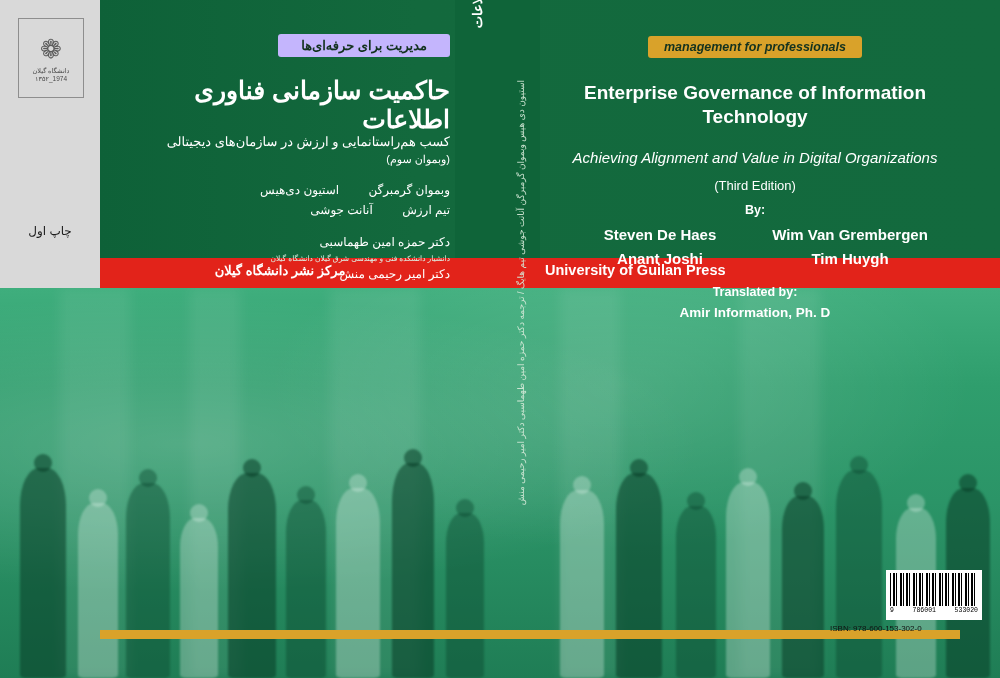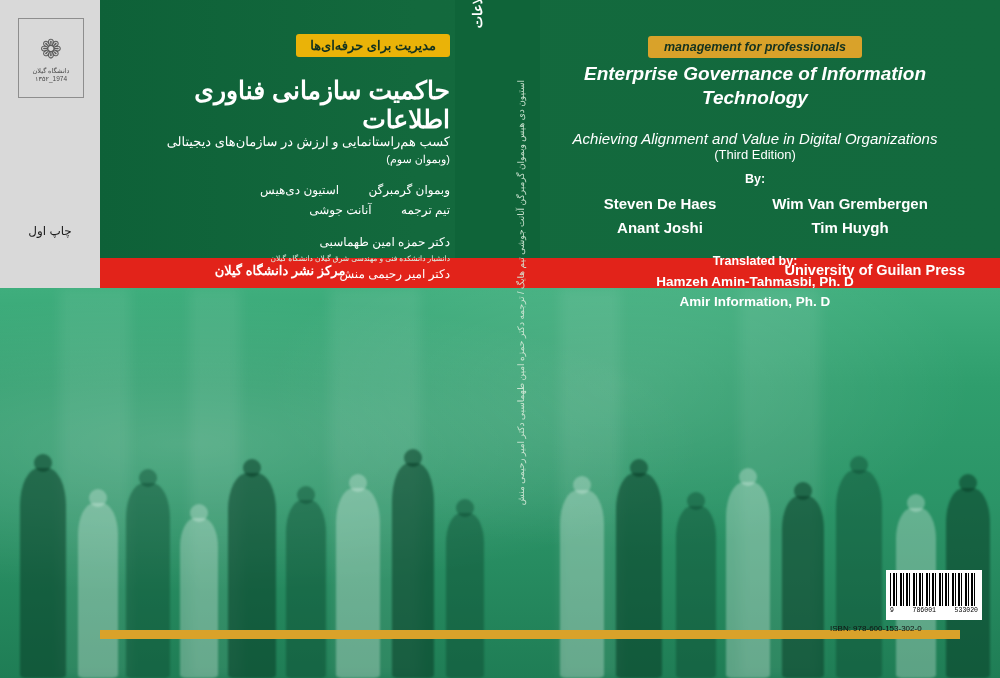--- a/index.html
+++ b/index.html
@@ -154,25 +154,25 @@
     font-size: 9px;
     direction: rtl;
     white-space: nowrap;
     opacity: 0.92;
   }
 
   
   .fa-badge {
     position: absolute;
     right: 0; top: 0;
-    background: #eab308;
+    background: #c4b5fd;
     color: #13321f;
     font-size: 13px;
     font-weight: bold;
-    padding: 4px 14px;
+    padding: 4px 23px;
     border-radius: 3px;
     direction: rtl;
   }
   .fa-block {
     position: absolute;
     left: 110px; top: 34px;
     width: 340px;
     text-align: right;
     direction: rtl;
     color: #ffffff;
@@ -236,32 +236,32 @@
     display: inline-block;
     background: #d9a22a;
     color: #13321f;
     font-size: 12.5px;
     font-weight: bold;
     font-style: italic;
     padding: 4px 16px;
     border-radius: 3px;
   }
   .en-title {
-    margin-top: 4px;
+    margin-top: 23px;
     font-size: 19px;
     font-weight: bold;
-    font-style: italic;
     line-height: 1.25;
   }
   .en-subtitle {
     margin-top: 20px;
     font-size: 15px;
     font-style: italic;
   }
   .en-edition {
+    margin-top: 12px;
     font-size: 13px;
   }
   .en-bylabel {
     margin-top: 10px;
     font-size: 12.5px;
     font-weight: bold;
   }
   .en-authors {
     margin-top: 6px;
     font-size: 15px;
@@ -284,21 +284,21 @@
     margin-top: 4px;
     font-size: 13.5px;
     font-weight: bold;
     line-height: 1.55;
   }
   .en-publisher {
     position: absolute;
     left: 545px;
     top: 262px;
     width: 420px;
-    text-align: right;
+    text-align: left;
     color: #ffffff;
     font-size: 14.5px;
     font-weight: bold;
   }
 
   
   .barcode-box {
     position: absolute;
     left: 886px;
     top: 570px;
@@ -423,21 +423,21 @@
     </div>
     <div class="fa-title">حاکمیت سازمانی فناوری اطلاعات</div>
     <div class="fa-subtitle">کسب هم‌راستانمایی و ارزش در سازمان‌های دیجیتالی</div>
     <div class="fa-edition">(وبموان سوم)</div>
     <div class="fa-authors">
       <div class="row">
         <span>وبموان گرمبرگن</span>
         <span>استیون دی‌هیس</span>
       </div>
       <div class="row">
-        <span>تیم ترجمه</span>
+        <span>تیم ارزش</span>
         <span>آنانت جوشی</span>
       </div>
     </div>
     <div class="fa-trans">
       <div>دکتر حمزه امین طهماسبی</div>
       <div class="fa-affil">دانشیار دانشکده فنی و مهندسی شرق گیلان دانشگاه گیلان</div>
       <div>دکتر امیر رحیمی منش</div>
     </div>
   </div>
 
@@ -457,21 +457,20 @@
         <span>Steven De Haes</span>
         <span>Wim Van Grembergen</span>
       </div>
       <div class="row">
         <span>Anant Joshi</span>
         <span>Tim Huygh</span>
       </div>
     </div>
     <div class="en-translabel">Translated by:</div>
     <div class="en-translators">
-      <div>Hamzeh Amin-Tahmasbi, Ph. D</div>
       <div>Amir Information, Ph. D</div>
     </div>
   </div>
 
   <div class="en-publisher">University of Guilan Press</div>
 
   <div class="barcode-box">
     <div class="barcode-bars"></div>
     <div class="barcode-digits">
       <span>9</span>

